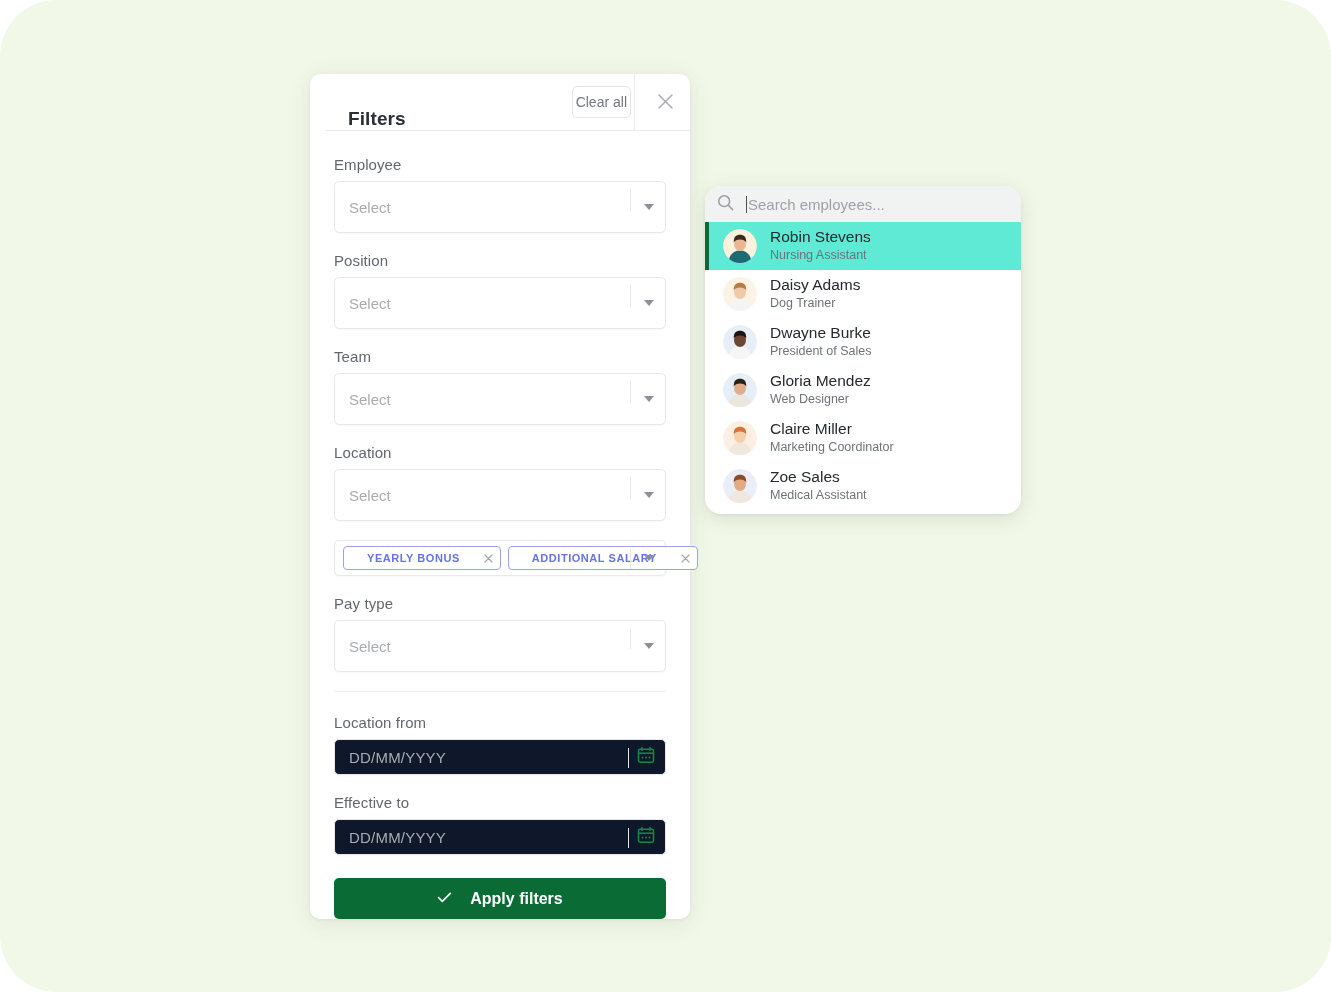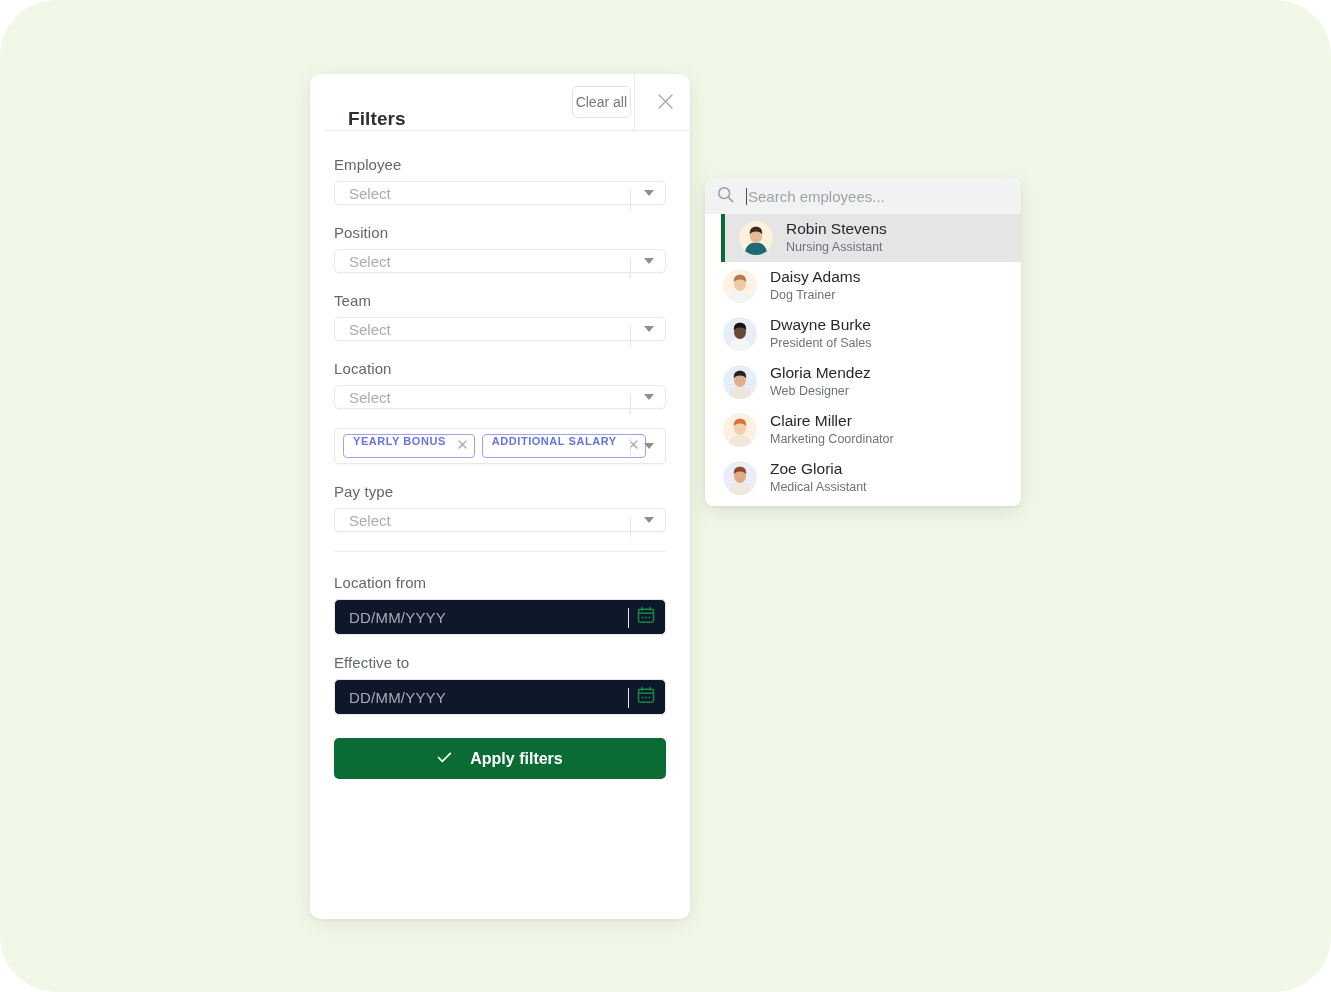--- a/index.html
+++ b/index.html
@@ -103,21 +103,21 @@
   .field-label {
     font-size: 15px;
     color: #62676f;
     margin-bottom: 8px;
     display: block;
     letter-spacing: 0.1px;
   }
 
   .select-box {
     position: relative;
-    height: 24px;
+    height: 52px;
     border: 1px solid #e9e9e9;
     border-radius: 5px;
     background: #fff;
     display: flex;
     align-items: center;
     cursor: pointer;
     box-shadow: 0 1px 2px rgba(0,0,0,0.03);
   }
 
   .select-placeholder {
@@ -155,24 +155,24 @@
     background: #fff;
     display: flex;
     align-items: center;
     padding: 0 8px;
     gap: 7px;
     box-shadow: 0 1px 2px rgba(0,0,0,0.03);
   }
 
   .tag {
     display: flex;
-    align-items: flex-start;
-    gap: 12px;
+    align-items: center;
+    gap: 24px;
     height: 24px;
-    padding: 0 7px 0 9px;
+    padding: 0 7px 0 23px;
     border: 1px solid #9aa3f0;
     border-radius: 4px;
     background: #fff;
   }
 
   .tag-label {
     font-size: 11px;
     font-weight: bold;
     color: #6672e8;
     letter-spacing: 0.55px;
@@ -239,24 +239,24 @@
     justify-content: center;
     gap: 18px;
     cursor: pointer;
     font-family: "Liberation Sans", sans-serif;
   }
 
   
   #employee-dropdown {
     position: absolute;
     left: 705px;
-    top: 178px;
+    top: 186px;
     width: 316px;
     background: #ffffff;
-    border-radius: 8px;
+    border-radius: 16px;
     box-shadow: 0 5px 20px rgba(60, 70, 50, 0.13), 0 1px 3px rgba(60,70,50,0.07);
     overflow: hidden;
   }
 
   .search-row {
     height: 36px;
     background: #f1f2f2;
     display: flex;
     align-items: center;
     padding: 0 12px;
@@ -278,21 +278,21 @@
 
   .emp-row {
     position: relative;
     display: flex;
     align-items: center;
     height: 48px;
     padding-left: 18px;
     cursor: pointer;
   }
 
-  .emp-row.selected { background: #e5e5e5; margin-left: 16px; }
+  .emp-row.selected { background: #5eead4; }
 
   .emp-row.selected::before {
     content: "";
     position: absolute;
     left: 0; top: 0;
     width: 4px; height: 100%;
     background: #0a6b35;
   }
 
   .avatar {
@@ -534,20 +534,20 @@
           </div>
         </div>
         <div class="emp-row">
           <span class="avatar"><svg width="34" height="34" viewBox="0 0 34 34">
               <circle cx="17" cy="17" r="17" fill="#e9eef8"></circle>
               <path d="M17 21.5 C24 21.5 28 26 28.5 34 L5.5 34 C6 26 10 21.5 17 21.5 Z" fill="#efe7e0"></path>
               <ellipse cx="17" cy="15" rx="6" ry="7" fill="#e0ab85"></ellipse>
               <path d="M10.8 13.5 C10.5 8 13 5.8 17 5.8 C21 5.8 23.5 8 23.2 13.5 C22.3 11.5 20 10.4 17 10.4 C14 10.4 11.7 11.5 10.8 13.5 Z" fill="#8e4a26"></path>
             </svg></span>
           <div class="emp-text">
-            <div class="emp-name">Zoe Gloria</div>
+            <div class="emp-name">Zoe Sales</div>
             <div class="emp-role">Medical Assistant</div>
           </div>
         </div>
       </div>
   </div>
 
 </div>
 
 </body></html>

